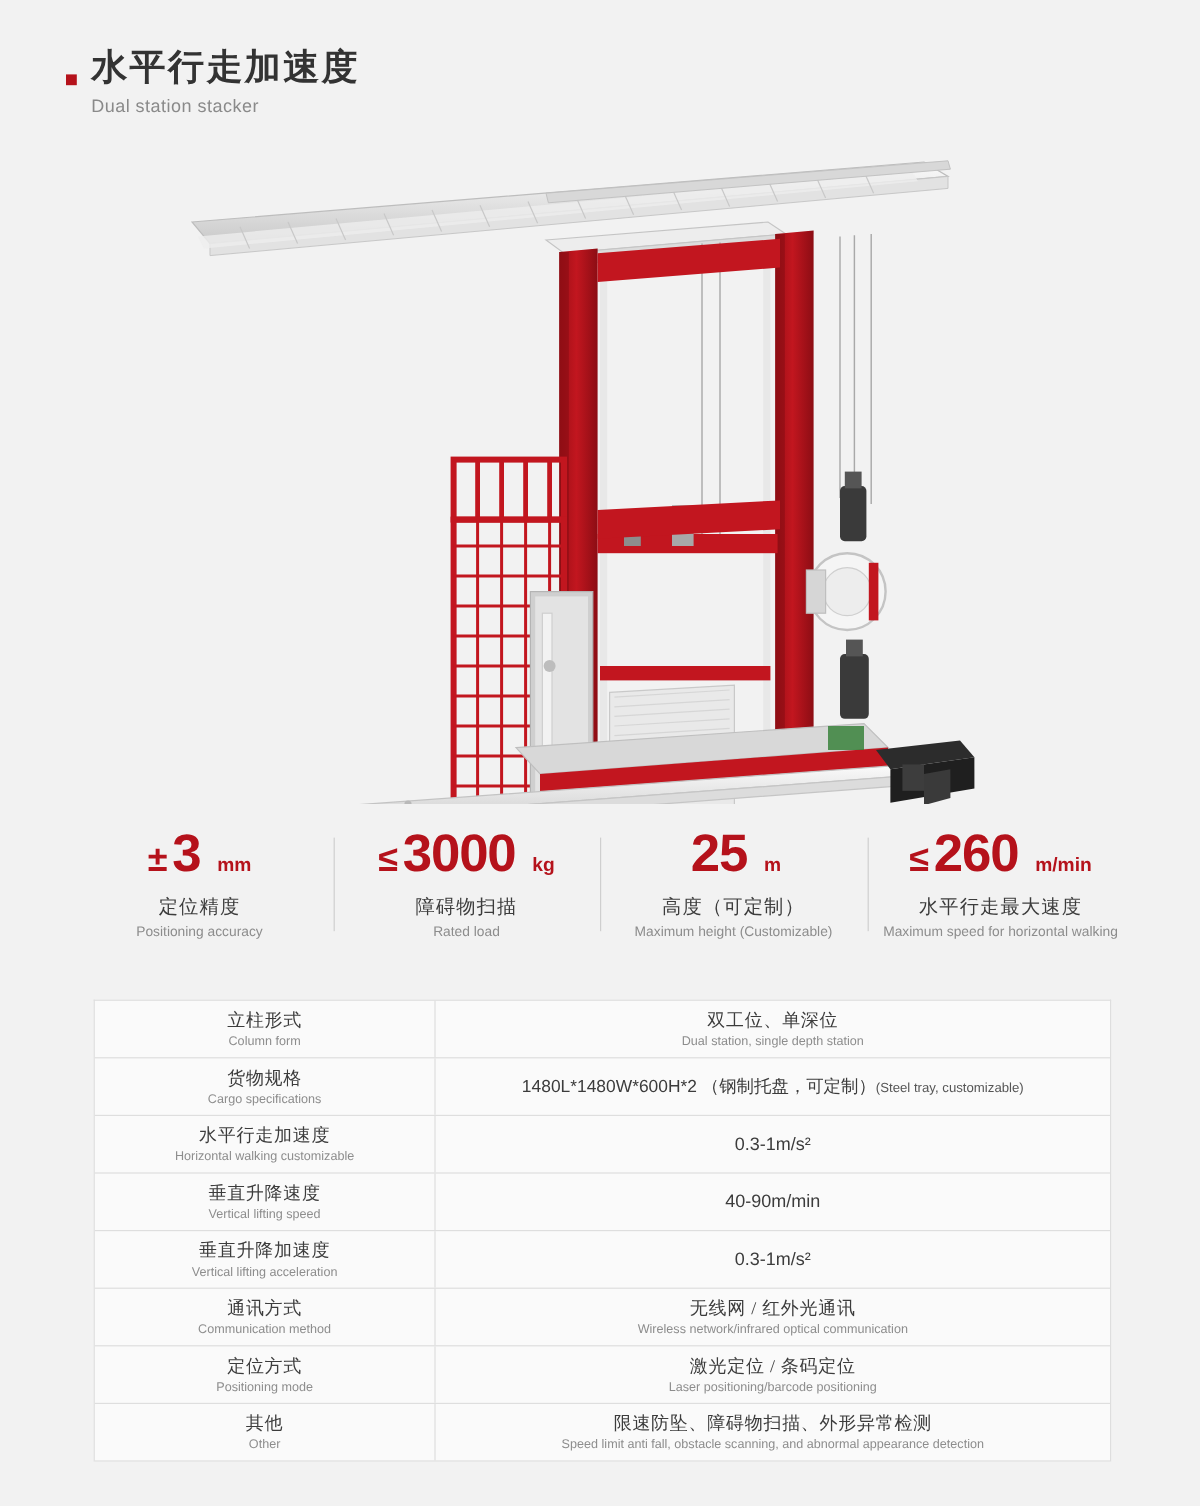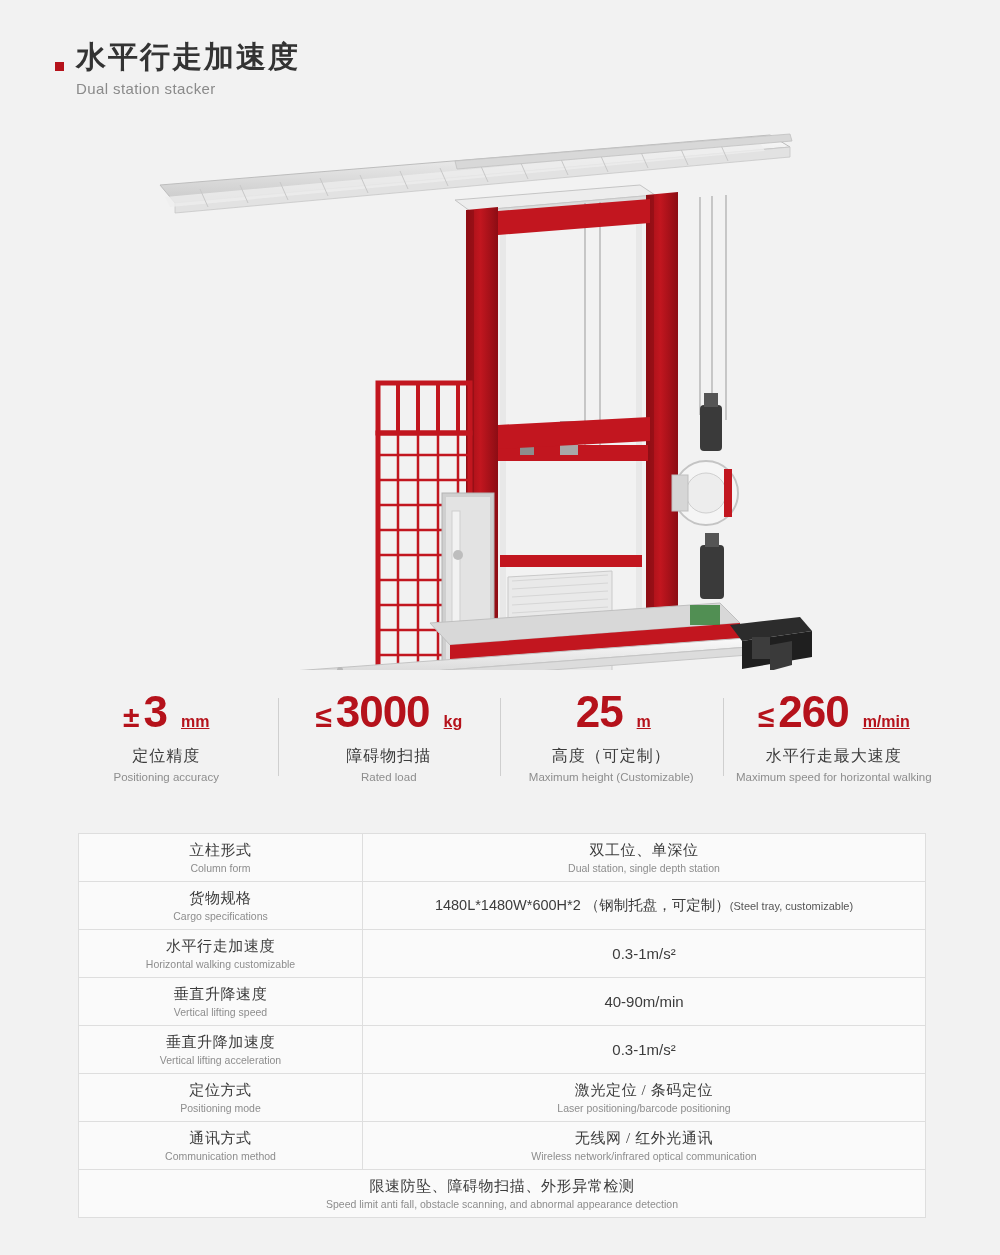--- a/index.html
+++ b/index.html
@@ -95,21 +95,20 @@
   }
   .kpi-num {
     font-size: 44px;
     font-weight: bold;
     letter-spacing: -1px;
   }
   .kpi-unit {
     font-size: 16px;
     font-weight: bold;
     margin-left: 14px;
-    text-decoration: underline;
   }
   .kpi-label-cn {
     margin-top: 12px;
     font-size: 16px;
     color: #3c3c3c;
     letter-spacing: 1px;
   }
   .kpi-label-en {
     margin-top: 3px;
     font-size: 11.5px;
@@ -444,40 +443,44 @@
       <div class="k-cn">垂直升降加速度</div>
       <div class="k-en">Vertical lifting acceleration</div>
     </div>
     <div class="spec-val">
       <div class="v-single">0.3-1m/s²</div>
     </div>
   </div>
 
   <div class="spec-row">
     <div class="spec-key">
+      <div class="k-cn">通讯方式</div>
+      <div class="k-en">Communication method</div>
+    </div>
+    <div class="spec-val">
+      <div class="v-cn">无线网 / 红外光通讯</div>
+      <div class="v-en">Wireless network/infrared optical communication</div>
+    </div>
+  </div>
+
+  <div class="spec-row">
+    <div class="spec-key">
       <div class="k-cn">定位方式</div>
       <div class="k-en">Positioning mode</div>
     </div>
     <div class="spec-val">
       <div class="v-cn">激光定位 / 条码定位</div>
       <div class="v-en">Laser positioning/barcode positioning</div>
     </div>
   </div>
 
   <div class="spec-row">
     <div class="spec-key">
-      <div class="k-cn">通讯方式</div>
-      <div class="k-en">Communication method</div>
-    </div>
-    <div class="spec-val">
-      <div class="v-cn">无线网 / 红外光通讯</div>
-      <div class="v-en">Wireless network/infrared optical communication</div>
-    </div>
-  </div>
-
-  <div class="spec-row">
+      <div class="k-cn">其他</div>
+      <div class="k-en">Other</div>
+    </div>
     <div class="spec-val">
       <div class="v-cn">限速防坠、障碍物扫描、外形异常检测</div>
       <div class="v-en">Speed limit anti fall, obstacle scanning, and abnormal appearance detection</div>
     </div>
   </div>
 
 </div>
 
 </body></html>

